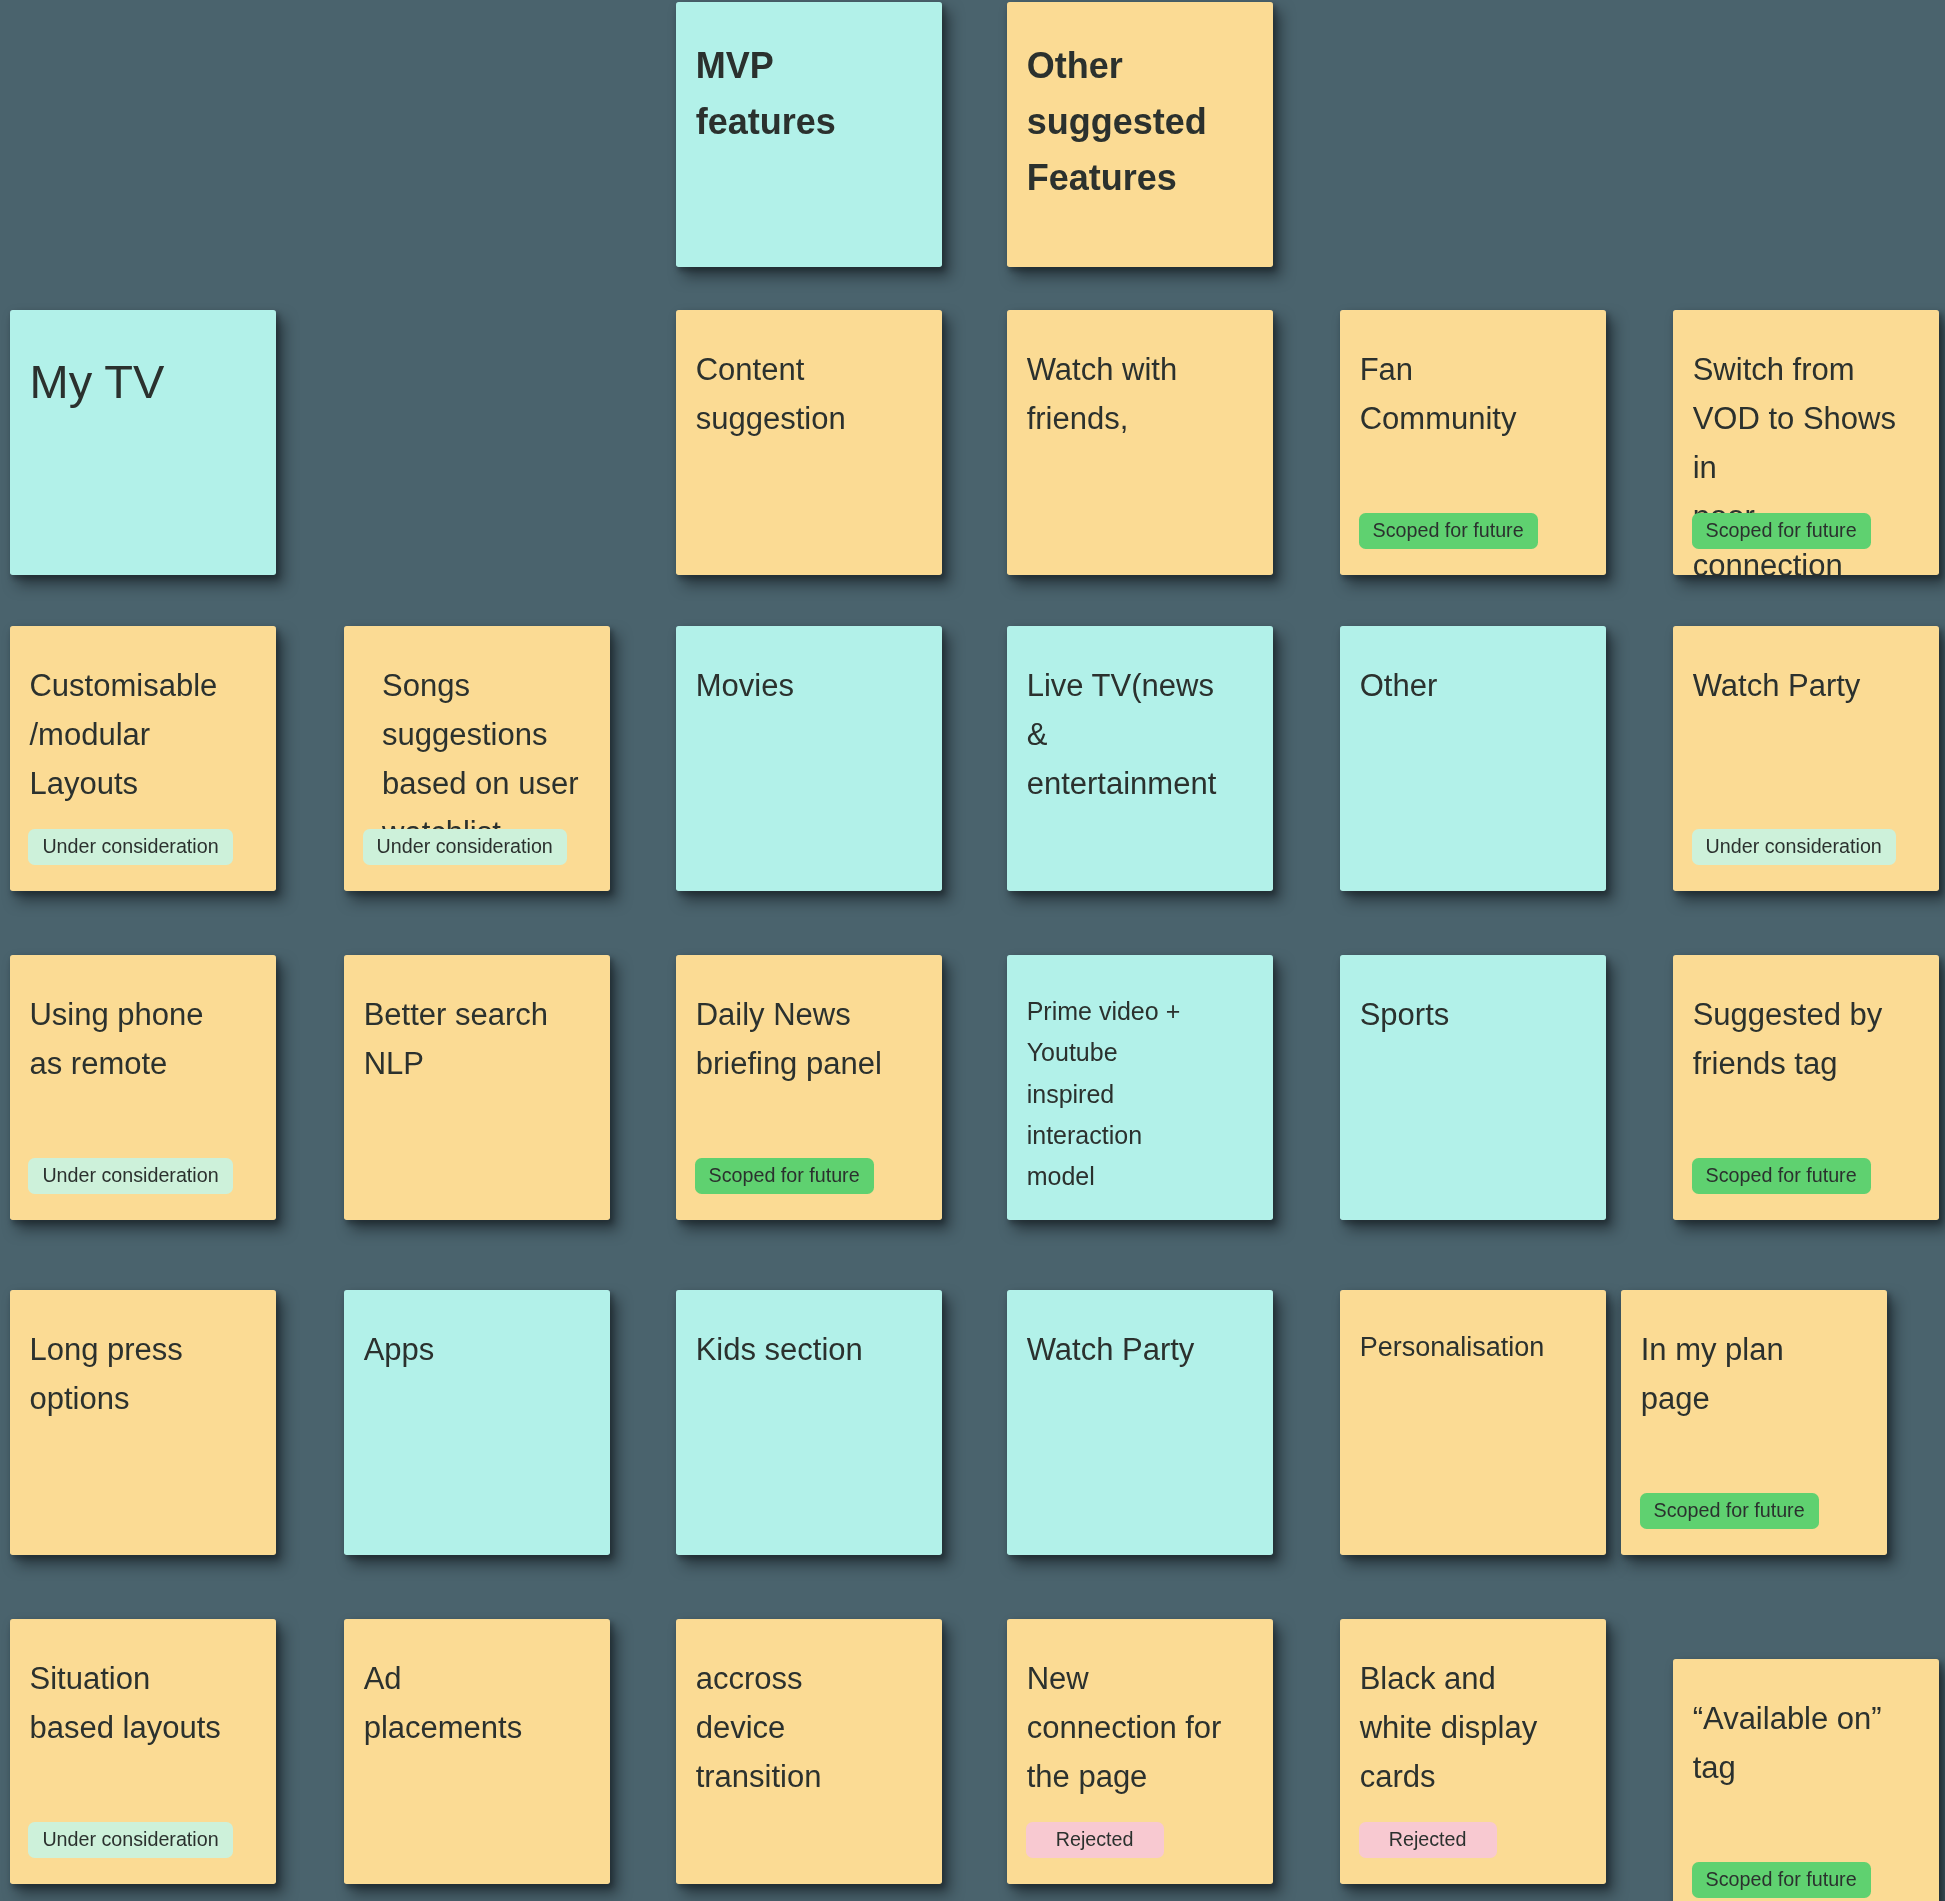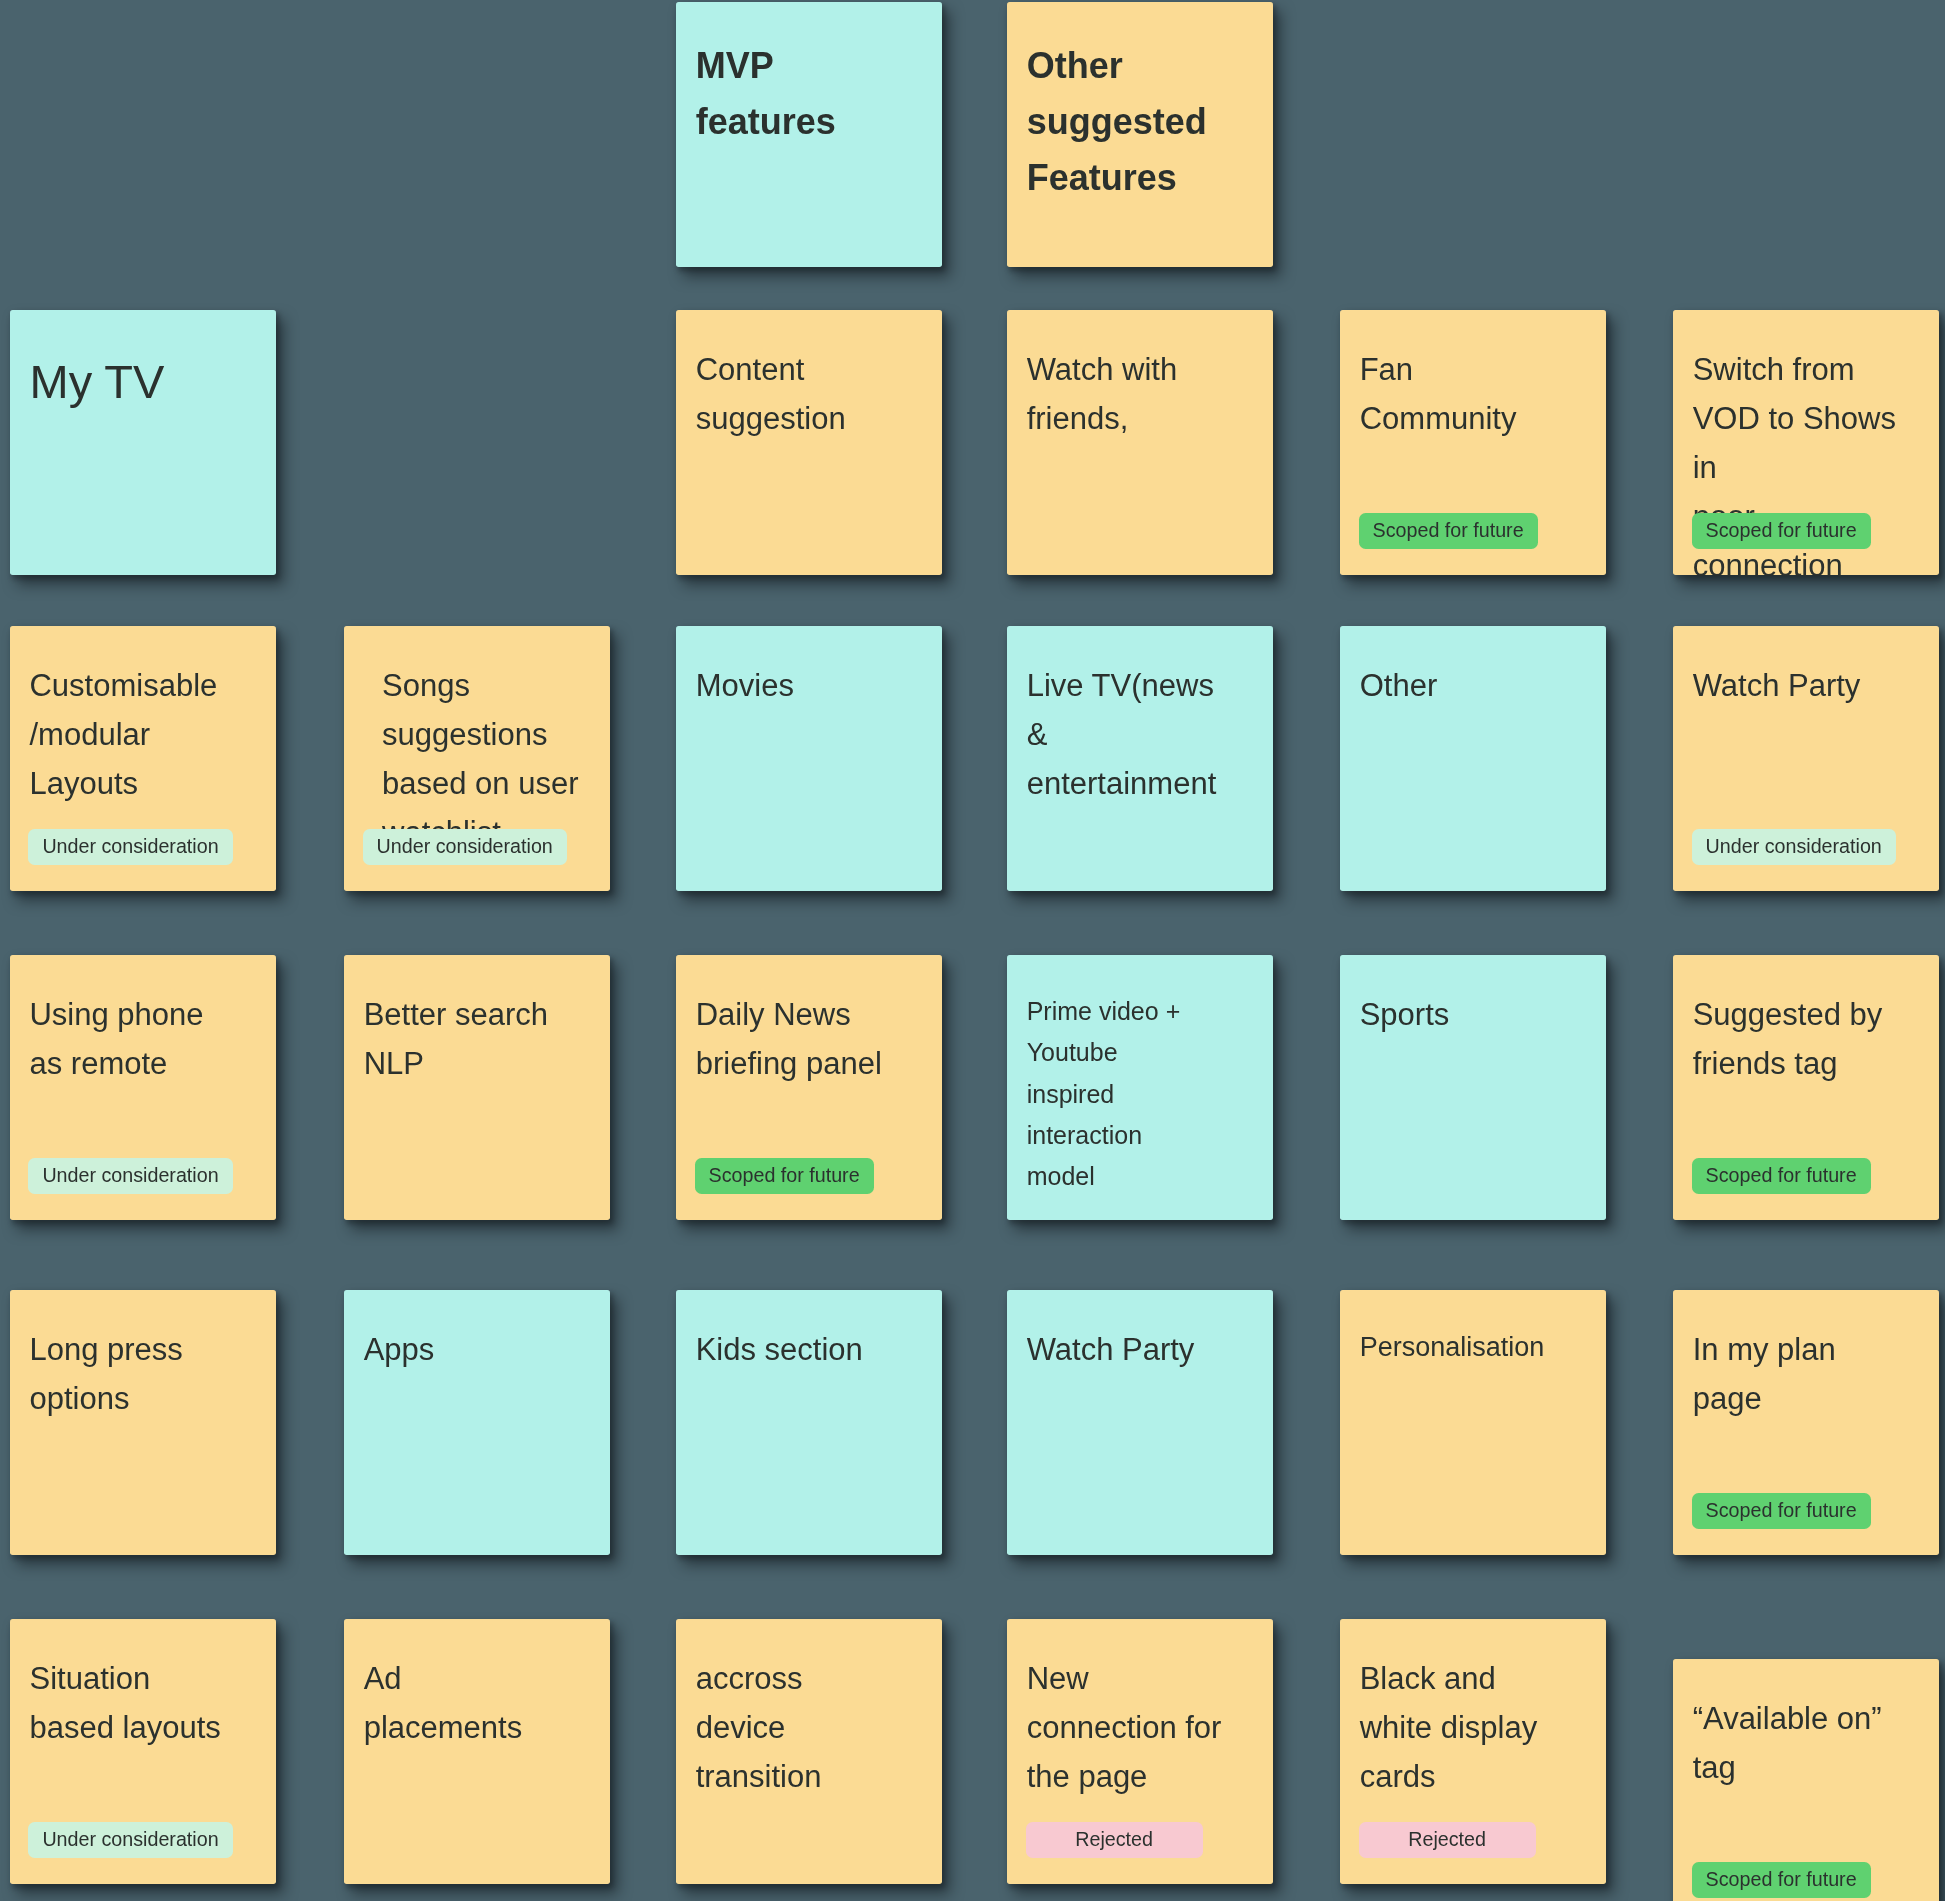--- a/index.html
+++ b/index.html
@@ -23,21 +23,21 @@
   .size-normal .note-text{font-size:31px;line-height:1.58;}
   .size-medium .note-text{font-size:27px;line-height:1.6;}
   .size-small  .note-text{font-size:25px;line-height:1.65;}
   .badge{
     position:absolute;left:18.6px;bottom:26px;display:inline-block;
     font-size:19.7px;line-height:1;padding:8.2px 14px;border-radius:6.6px;
     color:var(--ink);white-space:nowrap;
   }
   .badge.scoped{background:var(--scoped);}
   .badge.consideration{background:var(--consider);}
-  .badge.rejected{background:var(--rejected);width:177px;text-align:center;padding:8.2px 0;}
+  .badge.rejected{background:var(--rejected);width:138px;text-align:center;padding:8.2px 0;}
 </style>
 </head>
 <body>
 
 <div id="board">
     <div class="note cyan size-header" style="left: 676px; top: 2.2px;">
     <div class="note-text">MVP
 features</div>
     
   </div>
@@ -150,21 +150,21 @@
     
   </div>
     <div class="note cyan size-normal" style="left: 1007px; top: 1290px;">
     <div class="note-text">Watch Party</div>
     
   </div>
     <div class="note yellow size-medium" style="left: 1340px; top: 1290px;">
     <div class="note-text">Personalisation</div>
     
   </div>
-    <div class="note yellow size-normal" style="left: 1673px; top: 1290px;">
+    <div class="note yellow size-normal" style="left: 1621px; top: 1290px;">
     <div class="note-text">In my plan
 page</div>
     <div class="badge scoped">Scoped for future</div>
   </div>
     <div class="note yellow size-normal" style="left: 9.8px; top: 1619px;">
     <div class="note-text">Situation
 based layouts</div>
     <div class="badge consideration">Under consideration</div>
   </div>
     <div class="note yellow size-normal" style="left: 344px; top: 1619px;">

